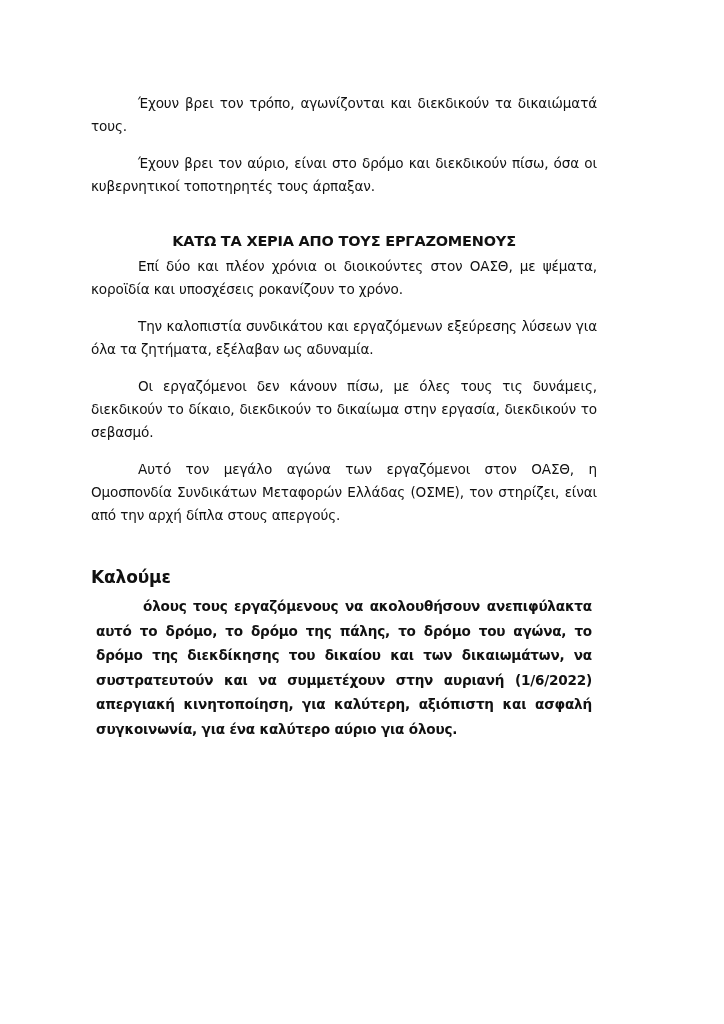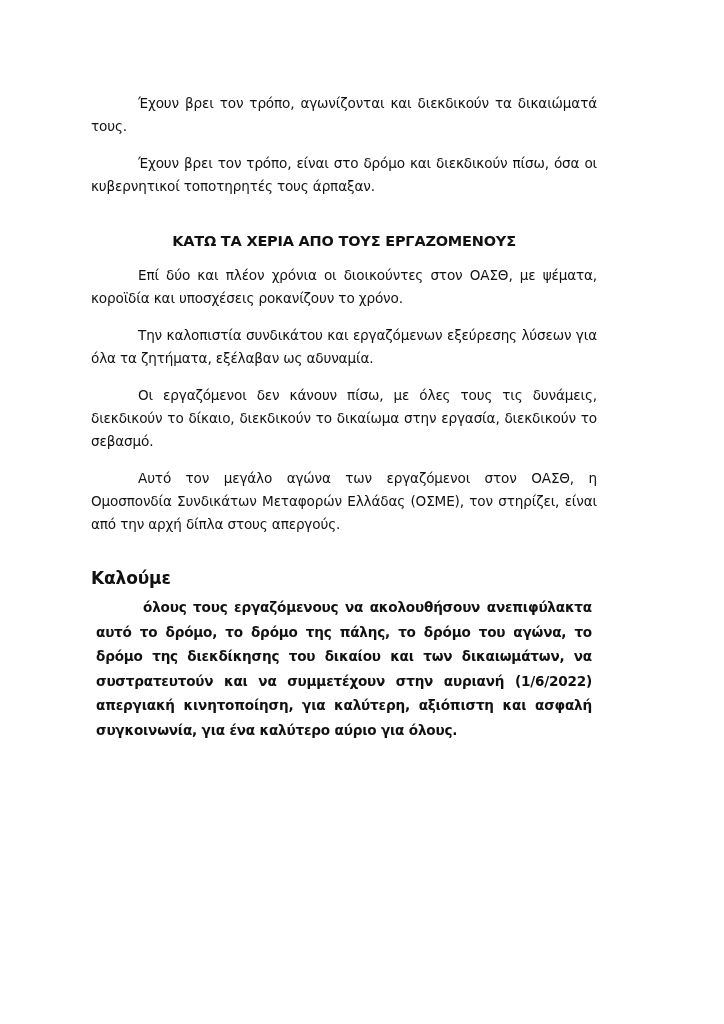--- a/index.html
+++ b/index.html
@@ -26,47 +26,47 @@
     }
     p {
       margin: 0 0 14px 0;
       text-align: justify;
       text-indent: 47px;
     }
     .heading {
       text-align: center;
       font-weight: bold;
       font-size: 14.5px;
-      margin: 32px 0 11px 0;
+      margin: 32px 0 2px 0;
       text-indent: 0;
       letter-spacing: -0.2px;
     }
     .call-heading {
       font-weight: bold;
       font-size: 17px;
-      margin: 30px 0 2px 0;
+      margin: 38px 0 2px 0;
       text-indent: 0;
       line-height: 24px;
     }
     .call-body {
       font-weight: bold;
       text-align: justify;
       text-indent: 47px;
       line-height: 24.5px;
       letter-spacing: -0.2px;
       margin: 5px;
     }
     b { font-weight: normal; }
   </style>
 </head>
 <body>
 
 <div class="page">
   <p>Έχουν βρει τον τρόπο, αγωνίζονται και διεκδικούν τα δικαιώματά τους.</p>
-  <p>Έχουν βρει τον τρόπο, είναι στο δρόμο και διεκδικούν πίσω, όσα οι κυβερνητικοί τοποτηρητές τους άρπαξαν.</p>
+  <p>Έχουν βρει τον αύριο, είναι στο δρόμο και διεκδικούν πίσω, όσα οι κυβερνητικοί τοποτηρητές τους άρπαξαν.</p>
 
   <div class="heading">ΚΑΤΩ ΤΑ ΧΕΡΙΑ ΑΠΟ ΤΟΥΣ ΕΡΓΑΖΟΜΕΝΟΥΣ</div>
 
   <p>Επί δύο και πλέον χρόνια οι διοικούντες στον ΟΑΣΘ, με ψέματα, κοροϊδία και υποσχέσεις ροκανίζουν το χρόνο.</p>
   <p>Την καλοπιστία συνδικάτου και εργαζόμενων εξεύρεσης λύσεων για όλα τα ζητήματα, εξέλαβαν ως αδυναμία.</p>
   <p>Οι εργαζόμενοι δεν κάνουν πίσω, με όλες τους τις δυνάμεις, διεκδικούν το δίκαιο, διεκδικούν το δικαίωμα στην εργασία, διεκδικούν το σεβασμό.</p>
 
   <p><span>Αυτό τον μεγάλο αγώνα των εργαζόμενοι στον ΟΑΣΘ, η Ομοσπονδία Συνδικάτων Μεταφορών Ελλάδας </span><b>(ΟΣΜΕ),</b><span> τον στηρίζει, είναι από την αρχή δίπλα στους απεργούς.</span></p>
 
   <div class="call-heading">Καλούμε</div>

